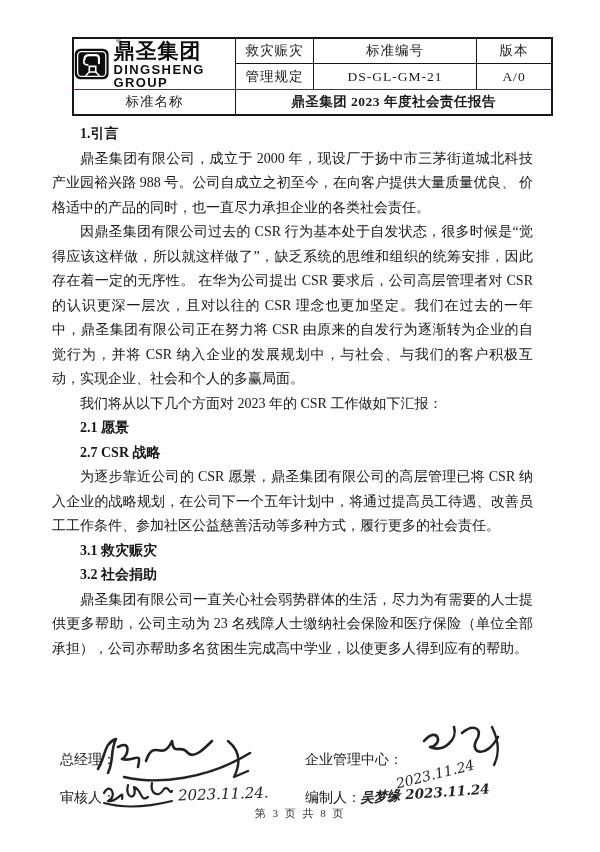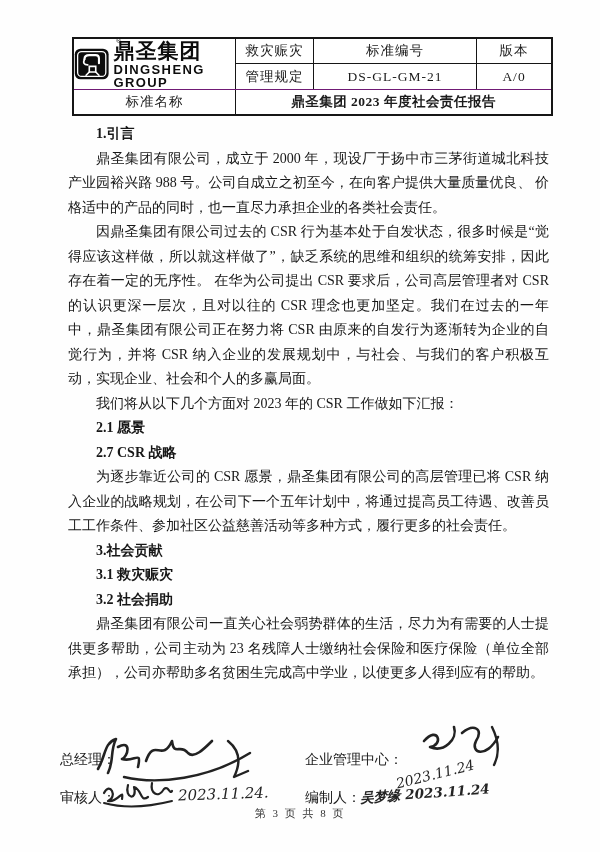--- a/index.html
+++ b/index.html
@@ -20,21 +20,21 @@
   .ht-name > div{display:flex;align-items:center;justify-content:center;font-size:13.5px;letter-spacing:1px;}
   .ht-name .title{font-weight:bold;letter-spacing:0.5px;}
 
   .logo-wrap{display:flex;align-items:center;gap:4px;position:relative;}
   .brand-col{display:flex;flex-direction:column;align-items:flex-start;line-height:1;}
   .brand-cn{font-family:"Liberation Sans","DejaVu Sans",sans-serif;font-weight:bold;font-size:21px;letter-spacing:1px;color:#0d0d0d;}
   .brand-en{font-family:"Liberation Sans","DejaVu Sans",sans-serif;font-weight:bold;font-size:13px;letter-spacing:1.4px;color:#0d0d0d;margin-top:2px;}
   .regmark{position:absolute;left:42px;top:-3px;font-size:7px;font-family:"Liberation Sans",sans-serif;}
 
   
-  .doc-body{position:absolute;left:68px;top:122px;width:481px;}
+  .doc-body{position:absolute;left:52px;top:122px;width:481px;}
   .doc-body p{margin:0;font-size:14px;line-height:24.5px;text-indent:2em;text-align:justify;color:#171717;}
   .doc-body p.h{font-weight:bold;text-align:left;}
 
   
   .sig-area{position:absolute;left:60px;top:733px;width:481px;height:82px;font-size:14px;}
   .sig-label{position:absolute;white-space:nowrap;color:#1b1b1b;}
   .hand{position:absolute;font-style:italic;color:#242424;white-space:nowrap;font-family:"DejaVu Serif","Liberation Serif",serif;}
   .sig-svg{position:absolute;}
   .sig-svg path{fill:none;stroke:#222;stroke-linecap:round;stroke-linejoin:round;}
 
@@ -79,21 +79,20 @@
   </div>
 
   <div class="doc-body">
     <p class="h">1.引言</p>
     <p>鼎圣集团有限公司，成立于 2000 年，现设厂于扬中市三茅街道城北科技产业园裕兴路 988 号。公司自成立之初至今，在向客户提供大量质量优良、 价格适中的产品的同时，也一直尽力承担企业的各类社会责任。</p>
     <p>因鼎圣集团有限公司过去的 CSR 行为基本处于自发状态，很多时候是“觉得应该这样做，所以就这样做了”，缺乏系统的思维和组织的统筹安排，因此存在着一定的无序性。 在华为公司提出 CSR 要求后，公司高层管理者对 CSR 的认识更深一层次，且对以往的 CSR 理念也更加坚定。我们在过去的一年中，鼎圣集团有限公司正在努力将 CSR 由原来的自发行为逐渐转为企业的自觉行为，并将 CSR 纳入企业的发展规划中，与社会、与我们的客户积极互动，实现企业、社会和个人的多赢局面。</p>
     <p>我们将从以下几个方面对 2023 年的 CSR 工作做如下汇报：</p>
     <p class="h">2.1 愿景</p>
     <p class="h">2.7 CSR 战略</p>
     <p>为逐步靠近公司的 CSR 愿景，鼎圣集团有限公司的高层管理已将 CSR 纳入企业的战略规划，在公司下一个五年计划中，将通过提高员工待遇、改善员工工作条件、参加社区公益慈善活动等多种方式，履行更多的社会责任。</p>
-    <p class="h">3.社会贡献</p>
     <p class="h">3.1 救灾赈灾</p>
     <p class="h">3.2 社会捐助</p>
     <p>鼎圣集团有限公司一直关心社会弱势群体的生活，尽力为有需要的人士提供更多帮助，公司主动为 23 名残障人士缴纳社会保险和医疗保险（单位全部承担），公司亦帮助多名贫困生完成高中学业，以使更多人得到应有的帮助。</p>
   </div>
 
   <div class="sig-area">
 
     <span class="sig-label" style="left:0;top:18px;">总经理：</span>
     <svg class="sig-svg" style="left:28px;top:-6px;" width="170" height="60" viewBox="0 0 170 60">
       <path stroke-width="2.6" d="M10,42 C18,28 16,16 28,12 C22,24 26,34 20,46"></path>

